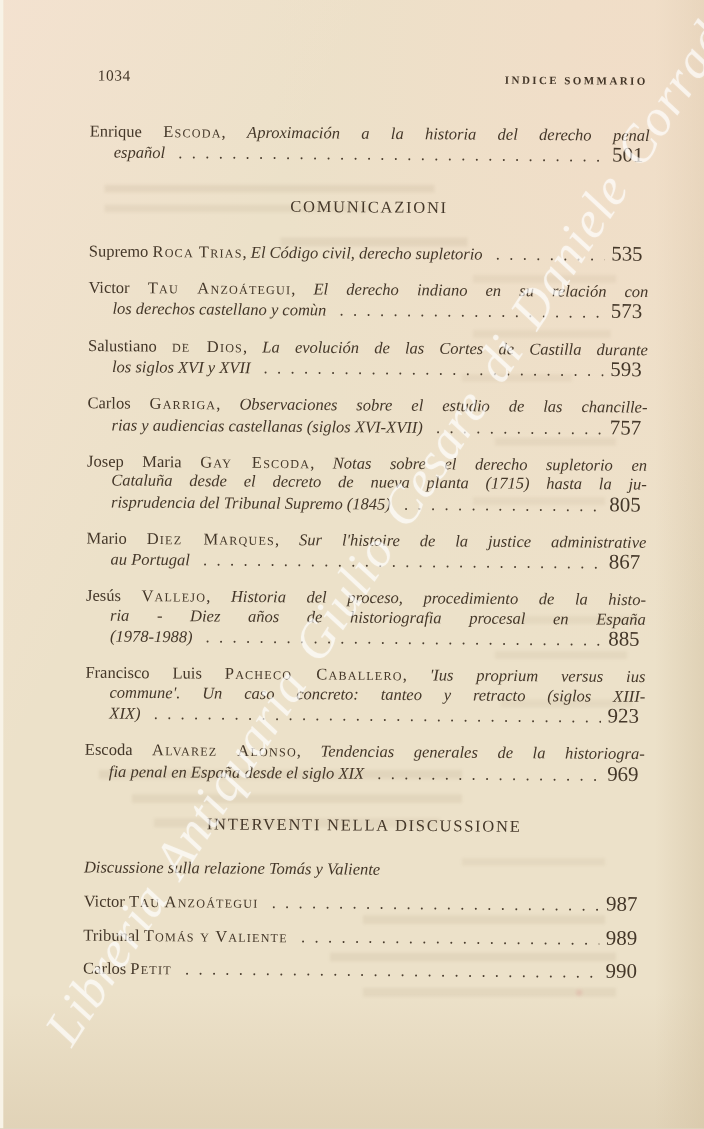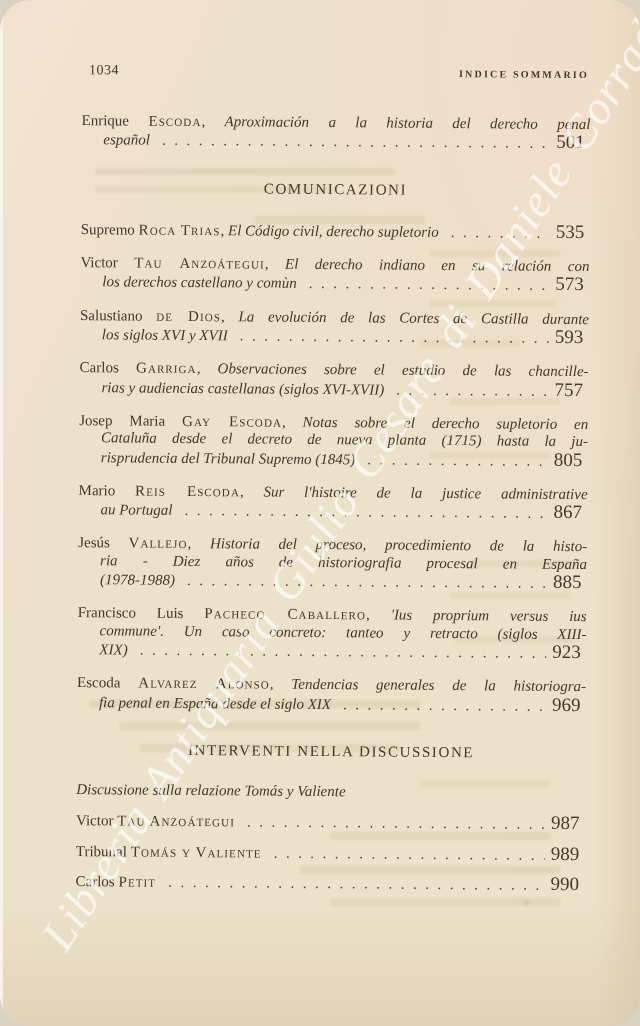--- a/index.html
+++ b/index.html
@@ -6,21 +6,20 @@
   .page{
     position:relative;width:640px;height:1026px;overflow:hidden;
     background-color:#ece1c9;
     background-image:
       linear-gradient(115deg, rgba(246,226,210,.75) 0%, rgba(246,226,210,0) 30%),
       radial-gradient(ellipse at 88% 6%, rgba(244,219,199,.6), rgba(244,219,199,0) 40%),
       linear-gradient(to left, rgba(213,196,165,.55), rgba(213,196,165,0) 7%),
       linear-gradient(to bottom, rgba(220,204,175,0) 88%, rgba(214,197,166,.5) 100%);
     font-family:"Liberation Serif","DejaVu Serif",serif;
     color:#443729;
-    border-radius:31px;
   }
   .page::before{content:'';position:absolute;left:0;top:0;bottom:0;width:3px;background:#f8f3e7;z-index:5;}
   
   .ghosts{
     position:absolute;inset:0;pointer-events:none;filter:blur(1.3px);opacity:.5;
     background-repeat:no-repeat;
     background-image:
       linear-gradient(rgba(155,132,99,.25),rgba(155,132,99,.25)),
       linear-gradient(rgba(155,132,99,.22),rgba(155,132,99,.22)),
       linear-gradient(rgba(155,132,99,.25),rgba(155,132,99,.25)),
@@ -123,21 +122,21 @@
         <div class="entry">
           <div class="line just"><span class="ltext"><span class="seg-p">Josep Maria </span><span class="seg-sc">Gay Escoda</span><span class="seg-p">, </span><span class="seg-i">Notas sobre el derecho supletorio en</span></span></div>
           <div class="line just cont"><span class="ltext"><span class="seg-i">Cataluña desde el decreto de nueva planta (1715) hasta la ju-</span></span></div>
           <div class="line last cont">
             <span class="ltext"><span class="seg-i">risprudencia del Tribunal Supremo (1845)</span></span>
             <span class="dots">..........................................................................................</span>
             <span class="pnum">805</span>
           </div>
         </div>
         <div class="entry">
-          <div class="line just"><span class="ltext"><span class="seg-p">Mario </span><span class="seg-sc">Reis Escoda</span><span class="seg-p">, </span><span class="seg-i">Sur l'histoire de la justice administrative</span></span></div>
+          <div class="line just"><span class="ltext"><span class="seg-p">Mario </span><span class="seg-sc">Diez Marques</span><span class="seg-p">, </span><span class="seg-i">Sur l'histoire de la justice administrative</span></span></div>
           <div class="line last cont">
             <span class="ltext"><span class="seg-i">au Portugal</span></span>
             <span class="dots">..........................................................................................</span>
             <span class="pnum">867</span>
           </div>
         </div>
         <div class="entry">
           <div class="line just"><span class="ltext"><span class="seg-p">Jesús </span><span class="seg-sc">Vallejo</span><span class="seg-p">, </span><span class="seg-i">Historia del proceso, procedimiento de la histo-</span></span></div>
           <div class="line just cont"><span class="ltext"><span class="seg-i">ria - Diez años de historiografia procesal en España</span></span></div>
           <div class="line last cont">

